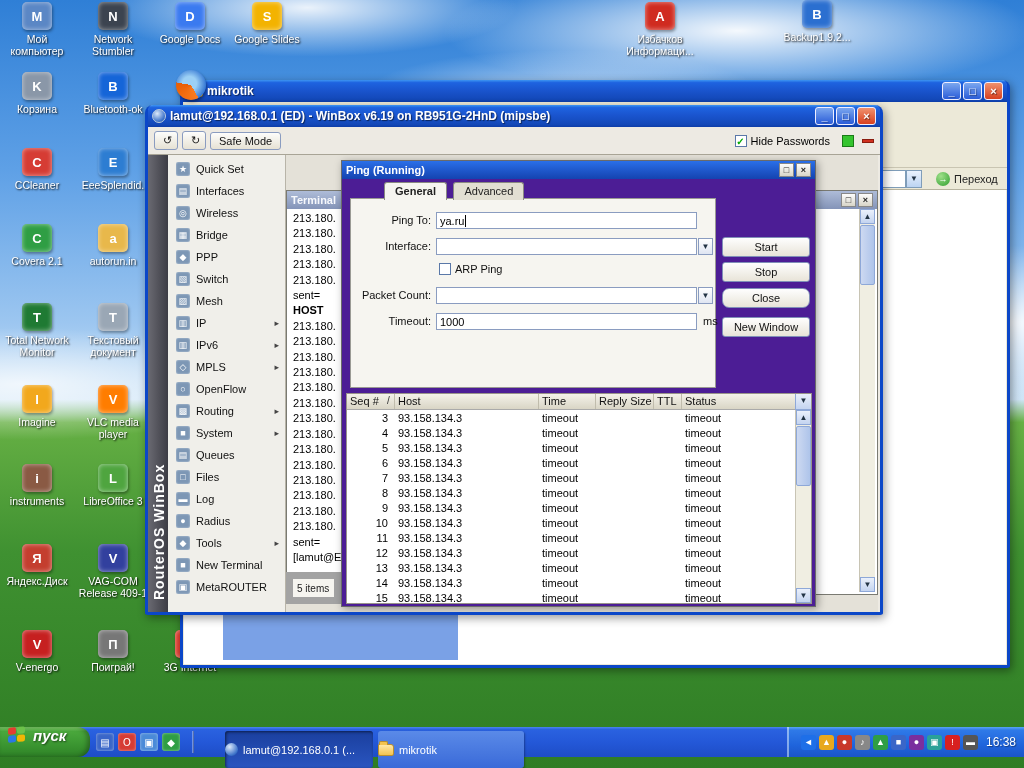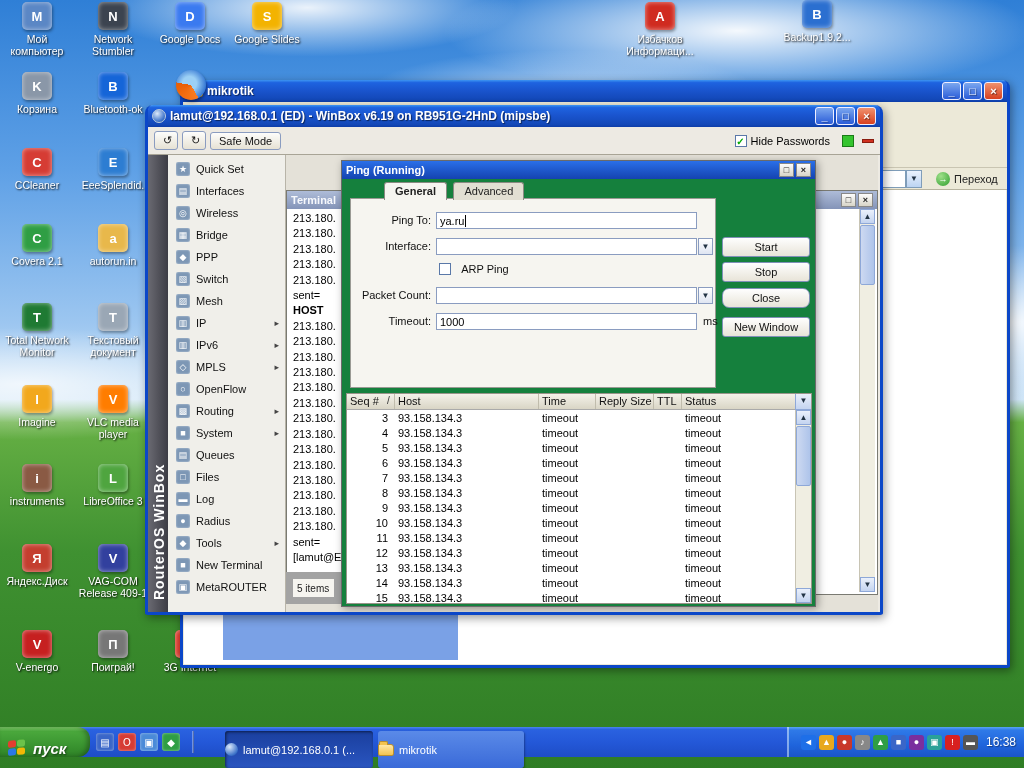--- a/index.html
+++ b/index.html
@@ -78,21 +78,21 @@
   .term-body { position:absolute; left:2px; top:18px; right:18px; bottom:2px; background:#fff; overflow:hidden;
     font-family:"DejaVu Sans Mono",monospace; font-size:11px; line-height:15.4px; padding:2px 0 0 4px; color:#000; }
   .tline.b { font-weight:bold; }
   .vscroll { position:absolute; right:2px; top:18px; bottom:2px; width:16px; background:#f0eee2; border-left:1px solid #c8c4b4; }
   .sb-btn { position:absolute; left:0; width:15px; height:15px; background:linear-gradient(#eaf0fb,#c4d4f0); border:1px solid #8ea8d8; font-size:8px; text-align:center; line-height:13px; color:#234; }
   .sb-up { top:0; } .sb-down { bottom:0; }
   .sb-thumb { position:absolute; left:0; top:16px; width:15px; height:60px; background:linear-gradient(90deg,#cdd9f1,#aec4ea); border:1px solid #8ea8d8; border-radius:2px; }
   .frag5 { position:absolute; left:0; top:417px; width:55px; height:32px; background:#f6f5f0; border:7px solid #a3a3a3; font-size:10px; display:flex; align-items:center; padding-left:4px; color:#222; }
 
   
-  .ping { position:absolute; left:55px; top:5px; width:475px; height:447px; background:#15803d; border:1px solid #6a6a6a; box-shadow:2px 2px 8px rgba(0,0,0,.35); }
+  .ping { position:absolute; left:55px; top:5px; width:475px; height:447px; background:#4c1d95; border:1px solid #6a6a6a; box-shadow:2px 2px 8px rgba(0,0,0,.35); }
   .ping-title { height:18px; background:linear-gradient(180deg,#2a6fe8,#1443b0); color:#fff; font-size:11px; font-weight:bold; display:flex; align-items:center; padding:0 4px; }
   .ping-title .tb { margin-left:auto; display:flex; gap:2px; }
   .tabs { position:absolute; top:20px; left:6px; z-index:2;padding-left:36px; }
   .tab { display:inline-block; padding:2px 10px 3px; font-size:11px; border:1px solid #8a8a82; border-bottom:none; background:#e2dfd2; border-radius:3px 3px 0 0; margin-right:2px; color:#222; }
   .tab.active { background:#f6f5f0; font-weight:bold; }
   .pform { position:absolute; left:8px; top:37px; width:366px; height:190px; border:1px solid #9a9a94; background:#f6f5f0; }
   .flabel { position:absolute; left:2px; width:78px; text-align:right; font-size:11px; color:#111; }
   .input { position:absolute; left:85px; width:261px; height:17px; border:1px solid #8a9cc0; background:#fff; font-size:11px; padding:0 3px; display:flex; align-items:center; color:#000; }
   .caret { display:inline-block; width:1px; height:12px; background:#000; margin-left:1px; }
   .combo-btn { position:absolute; left:347px; width:15px; height:17px; border:1px solid #8a9cc0; background:linear-gradient(#fff,#dfe5f2); font-size:8px; text-align:center; line-height:15px; color:#234; }
@@ -114,21 +114,21 @@
   .prow div:nth-of-type(2){ width:144px; } .prow div:nth-of-type(3){ width:57px; }
   .prow div:nth-of-type(4){ width:58px; } .prow div:nth-of-type(5){ width:28px; }
   .prow div:nth-of-type(6){ flex:1; }
   .pscroll { position:absolute; right:0; top:16px; bottom:0; width:16px; background:#f0eee2; border-left:1px solid #c8c4b4; }
 
   
   #taskbar { position:absolute; left:0; top:727px; width:1024px; height:30px; z-index:10;
     background:linear-gradient(180deg,#4b86f0 0%,#2a62e0 8%,#2458d8 50%,#1e4ec8 95%); }
   .start-btn { position:absolute; left:0; top:0; height:30px; width:90px; border-radius:0 12px 12px 0;
     background:linear-gradient(180deg,#7fce6a 0%,#4aa83c 15%,#3c9732 55%,#2e8226 100%);
-    display:flex; align-items:flex-end; gap:6px; padding:0 12px 0 8px; color:#fff; font-weight:bold; font-style:italic; font-size:15px;
+    display:flex; align-items:flex-start; gap:6px; padding:0 12px 0 8px; color:#fff; font-weight:bold; font-style:italic; font-size:15px;
     text-shadow:1px 1px 2px rgba(0,0,0,.55); box-shadow:inset -3px 0 5px rgba(0,0,0,.3); }
   .win-flag { width:19px; height:17px; display:grid; grid-template-columns:8px 8px; grid-template-rows:7px 7px; gap:1px; transform:skewY(-6deg); }
   .win-flag i:nth-child(1){background:#e33e30;} .win-flag i:nth-child(2){background:#6cc24a;}
   .win-flag i:nth-child(3){background:#2b78e4;} .win-flag i:nth-child(4){background:#f2b705;}
   .win-flag i { border-radius:2px; }
   .ql { position:absolute; left:96px; top:6px; display:flex; gap:4px; }
   .ql-icon { width:18px; height:18px; border-radius:3px; background:var(--c,#888); color:#fff; font-size:10px; display:flex; align-items:center; justify-content:center; box-shadow:inset 0 0 3px rgba(255,255,255,.5); }
   .ql-div { position:absolute; left:192px; top:4px; width:2px; height:22px; background:rgba(255,255,255,.35); border-right:1px solid rgba(0,0,0,.25); }
   .task { position:absolute; top:4px; height:37px; border-radius:3px; display:flex; align-items:center; gap:5px; padding:0 0; color:#fff; font-size:11px; white-space:nowrap; overflow:hidden; }
   .task.active { left:225px; width:148px; background:linear-gradient(#1a3f9e,#2a55c0); box-shadow:inset 1px 1px 3px rgba(0,0,0,.55); }
@@ -579,21 +579,21 @@
         <div class="pform">
           <span class="flabel" style="top:15px;">Ping To:</span>
           <span class="input" style="top:13px;">
               <span>ya.ru</span>
               <span class="caret"></span>
             </span>
           <span class="flabel" style="top:41px;">Interface:</span>
           <span class="input" style="top:39px;"></span>
           <span class="combo-btn" style="top:39px;">▼</span>
           <span class="cb-box" style="top:64px;"></span>
-          <span class="flabel" style="top:64px; left:104px; width:60px; text-align:center;">ARP Ping</span>
+          <span class="flabel" style="top:64px; left:104px; width:60px; text-align:left;">ARP Ping</span>
           <span class="flabel" style="top:90px;">Packet Count:</span>
           <span class="input" style="top:88px;"></span>
           <span class="combo-btn" style="top:88px;">▼</span>
           <span class="flabel" style="top:116px;">Timeout:</span>
           <span class="input" style="top:114px;">1000</span>
           <span class="unit" style="top:116px;">ms</span>
         </div>
         <span class="pbtn" style="top:28px;">Start</span>
         <span class="pbtn" style="top:53px;">Stop</span>
         <span class="pbtn" style="top:79px;border-radius:7px;">Close</span>

